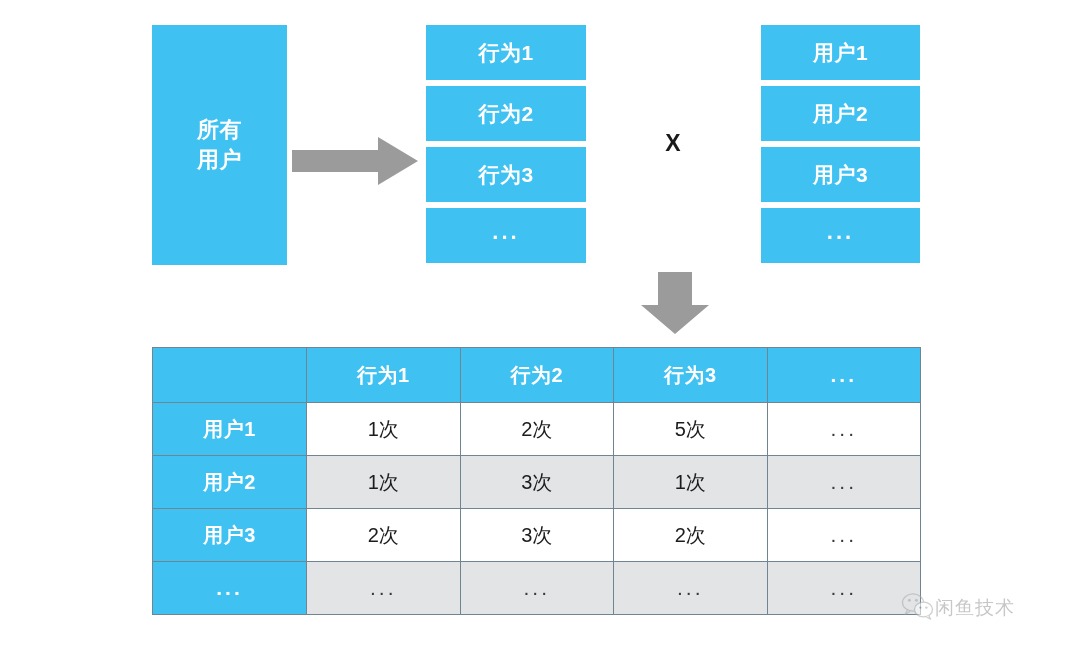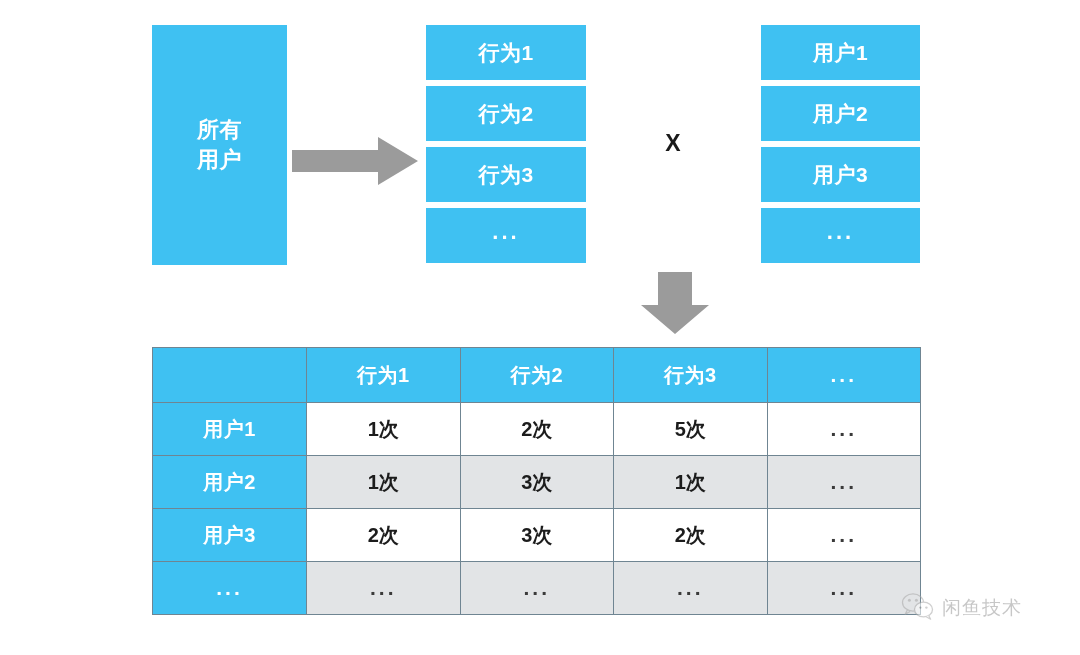--- a/index.html
+++ b/index.html
@@ -173,40 +173,39 @@
     height: 53px;
   }
   .row-head.dots {
     font-size: 21px;
     letter-spacing: 3px;
     padding-bottom: 8px;
   }
   .data-cell {
     color: #1c1c1c;
     font-size: 20px;
-    font-weight: 700;
+    font-weight: 400;
     height: 53px;
   }
   .data-cell.dots {
     font-size: 21px;
     letter-spacing: 3px;
     color: #3a3a3a;
     padding-bottom: 8px;
   }
   tr.band-white .data-cell { background: #ffffff; }
   tr.band-gray  .data-cell { background: #e2e4e6; }
 
   
   #watermark {
     position: absolute;
     left: 901px;
     top: 592px;
     display: flex;
     align-items: center;
-    gap: 7px;
     opacity: 0.55;
     pointer-events: none;
   }
   #watermark .wm-text {
     font-size: 19px;
     color: #9a9a9a;
     letter-spacing: 1px;
     font-family: "DejaVu Serif", "Liberation Serif", serif;
     white-space: nowrap;
   }

